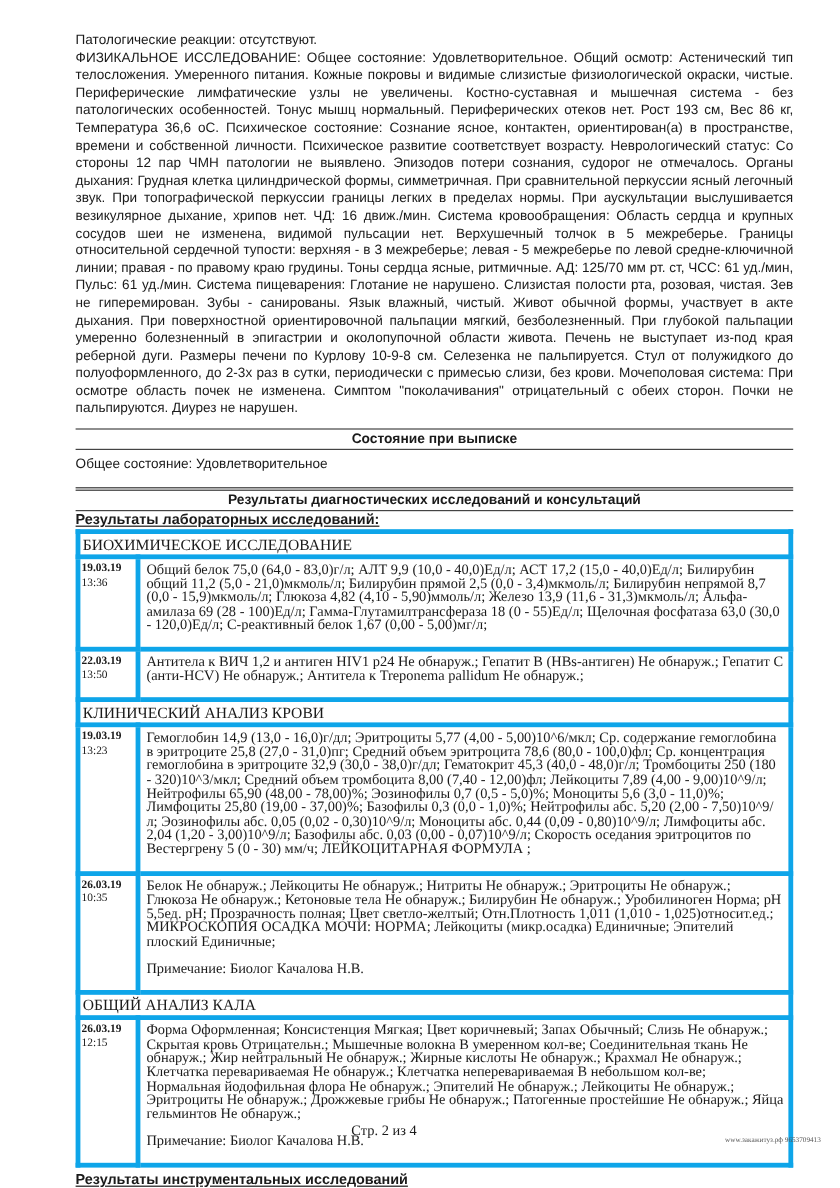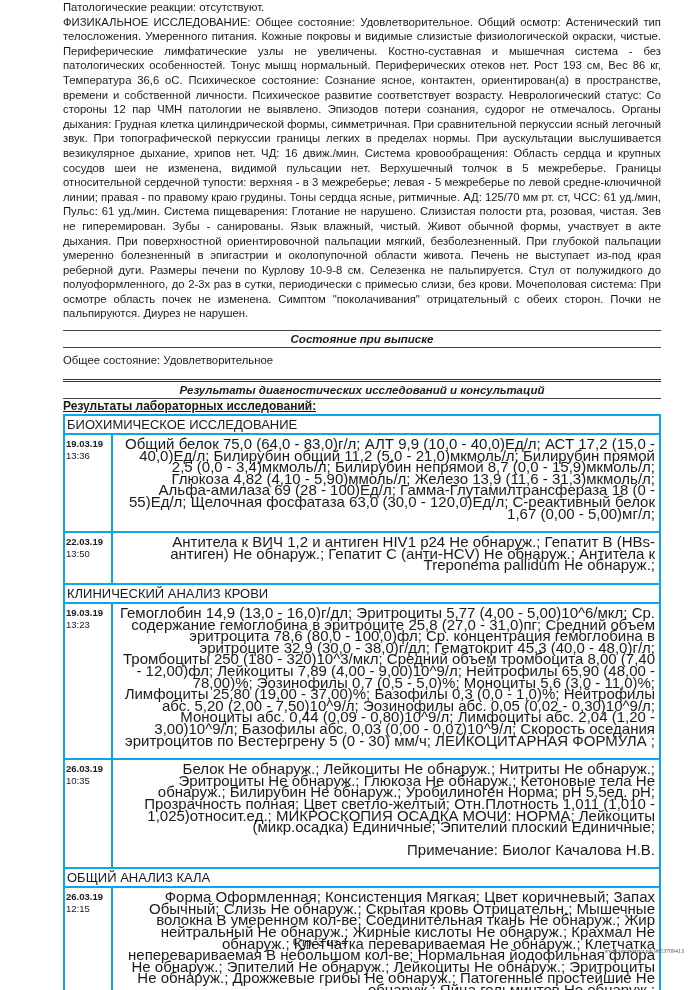--- a/index.html
+++ b/index.html
@@ -1,31 +1,31 @@
 <!DOCTYPE html>
 <html><head>
 <meta charset="utf-8">
 <style>
   html, body { margin: 0; padding: 0; background: #ffffff; }
   body { width: 700px; height: 990px; position: relative; overflow: hidden;
          font-family: "Liberation Sans", sans-serif; color: #1a1a1a; }
   .page { position: absolute; left: 63px; top: 0; width: 598px; }
   .para { font-size: 11.3px; line-height: 14.6px; text-align: justify; margin: 0; }
-  .first { }
+  .first { margin-top: 27px; }
   .rule { height: 0; border-top: 1px solid #444; }
   .dbl { border-top: 1px solid #333; border-bottom: 1px solid #333; height: 1px; }
-  .section-title { text-align: center; font-weight: bold; font-size: 11.5px; line-height: 16px; font-style: italic; }
+  .section-title { text-align: center; font-weight: bold; font-size: 11.5px; line-height: 16px; }
   .plain { font-size: 11.3px; line-height: 14px; }
   .subhead { font-weight: bold; font-size: 12px; text-decoration: underline; line-height: 15px; }
   table.res { width: 100%; border-collapse: collapse; }
-  table.res td { border: 2px solid #0ea5e9; vertical-align: top; }
+  table.res td { border: 4px solid #0ea5e9; vertical-align: top; font-family: Liberation Serif, serif; }
   td.head { font-size: 13px; line-height: 17px; padding: 0 2px; }
   td.date { width: 44px; font-size: 9.5px; line-height: 11.5px; text-align: left; padding: 3px 1px; }
   td.date .d { font-weight: bold; display: block; }
-  td.body { font-size: 15px; line-height: 11.6px; padding: 3px 4px 12px 5px; text-align: right; }
+  td.body { font-size: 12px; line-height: 11.6px; padding: 3px 4px 12px 5px; }
   .note { margin-top: 11px; display: block; }
   .footer { position: absolute; top: 935px; left: 0; width: 640px; text-align: center;
             font-family: "Liberation Serif", serif; font-size: 12px; }
   .stamp { position: absolute; top: 948px; right: 16px; font-size: 6px; color: #555;
            font-family: "Liberation Serif", serif; }
 </style>
 </head>
 <body>
 
 <div class="page">

